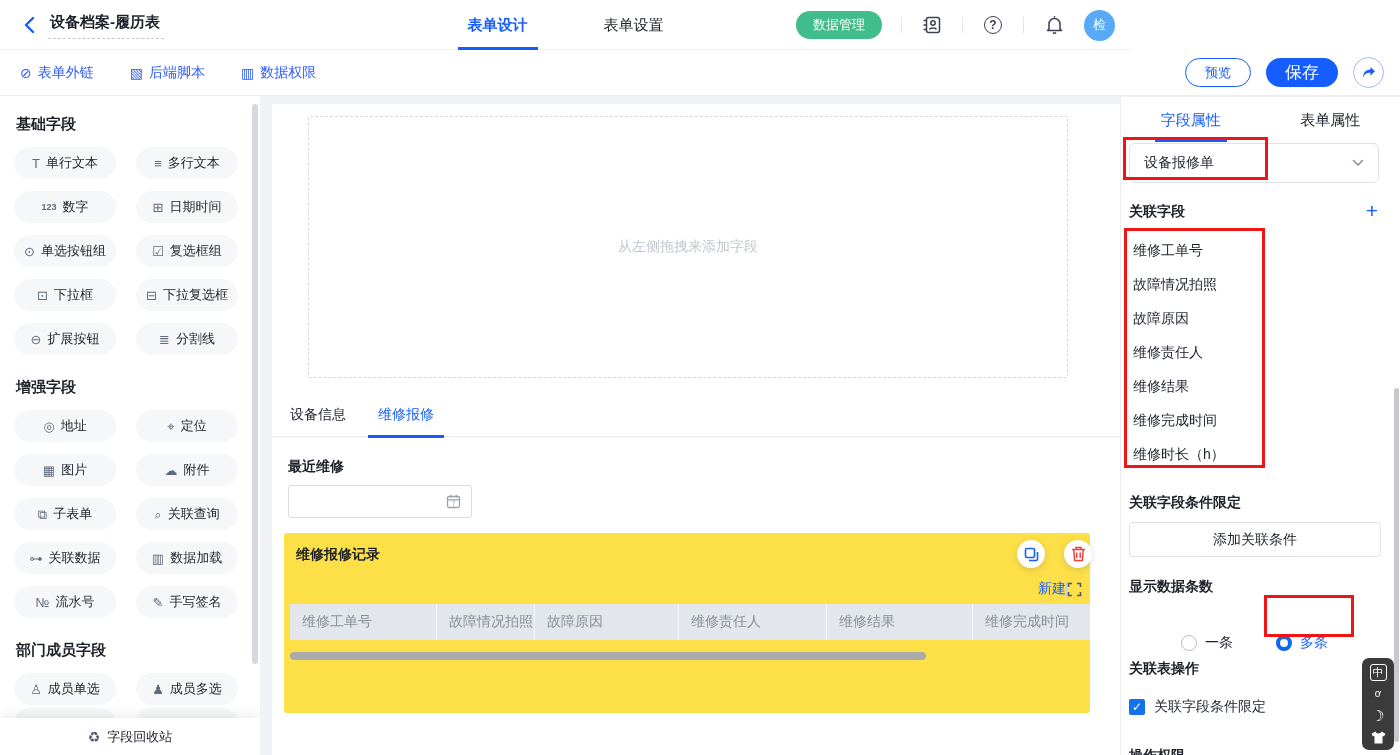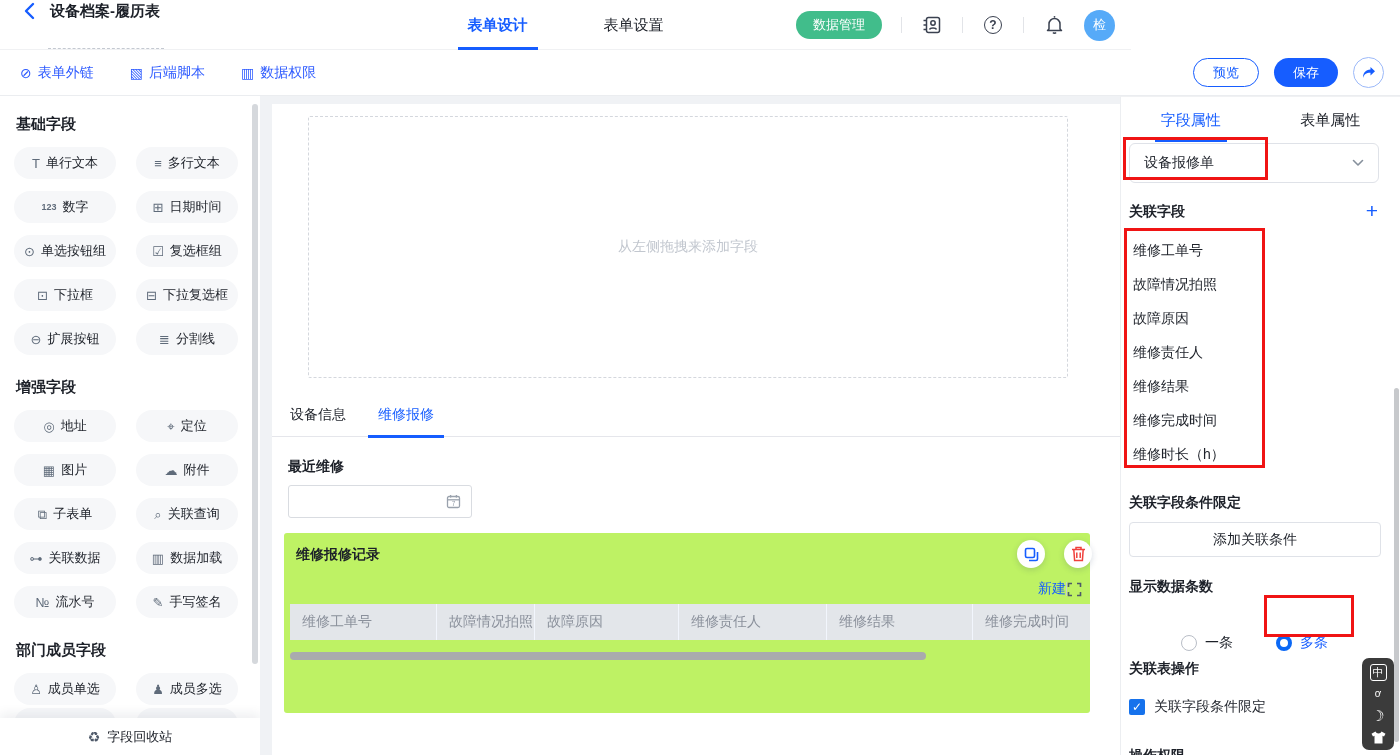--- a/index.html
+++ b/index.html
@@ -1,41 +1,41 @@
 <!DOCTYPE html>
 <html><head>
 <meta charset="utf-8">
 <style>
   * { margin:0; padding:0; box-sizing:border-box; }
   html,body { width:1400px; height:755px; overflow:hidden; }
   body { font-family:"Liberation Sans","DejaVu Sans",sans-serif; background:#fff; color:#1d2129; position:relative; font-size:14px; }
 
   
-  .topbar { position:absolute; left:0; top:0; width:1131px; height:50px; background:#fff; border-bottom:1px solid #f0f1f3; display:flex; }
+  .topbar { position:absolute; left:0; top:0; width:1131px; height:50px; background:#fff; border-bottom:1px solid #f0f1f3; display:flex; align-items:center; }
   .back { margin-left:18px; width:22px; height:22px; display:flex; align-items:center; justify-content:center; cursor:pointer; }
   .doc-title { margin-left:8px; font-size:15px; font-weight:600; color:#1d2129; border-bottom:1px dashed #c4c9d1; padding:2px 4px 6px 2px; }
   .top-tabs { position:absolute; left:50%; top:0; height:50px; transform:translateX(-50%); display:flex; gap:64px; align-items:center; }
   .top-tab { font-size:15px; color:#1d2129; height:50px; line-height:50px; position:relative; cursor:pointer; padding:0 6px; }
   .top-tab.active { color:#165dff; font-weight:600; }
   .top-tab.active::after { content:""; position:absolute; left:-4px; right:-4px; bottom:0; height:3px; background:#165dff; }
   .top-right { position:absolute; right:16px; top:0; height:50px; display:flex; align-items:center; gap:19px; }
   .pill-green { height:28px; padding:0 17px; border-radius:14px; background:#41bd8b; color:#fff; font-size:13px; line-height:28px; border:none; cursor:pointer; }
   .vdiv { width:1px; height:16px; background:#e2e4e8; }
   .ticon { width:22px; height:22px; display:flex; align-items:center; justify-content:center; color:#3a4150; cursor:pointer; }
   .help-circle { width:18px; height:18px; border:1.6px solid #3a4150; border-radius:50%; font-size:12px; font-weight:700; display:flex; align-items:center; justify-content:center; color:#3a4150; }
   .avatar { width:31px; height:31px; border-radius:50%; background:#56aaf8; color:#fff; font-size:13px; display:flex; align-items:center; justify-content:center; cursor:pointer; }
 
   
   .toolbar { position:absolute; left:0; top:50px; width:1400px; height:46px; background:#fff; border-bottom:1px solid #ebedf0; display:flex; align-items:center; }
   .tb-links { display:flex; gap:36px; margin-left:20px; }
   .tb-link { color:#2e5bff; font-size:14px; display:flex; align-items:center; gap:6px; cursor:pointer; }
   .tb-link .g { font-size:14px; }
   .tb-actions { position:absolute; right:16px; display:flex; align-items:center; gap:15px; }
   .btn-outline { height:29px; padding:0 19px; border-radius:15px; border:1px solid #165dff; background:#fff; color:#165dff; font-size:13px; cursor:pointer; }
-  .btn-primary { height:29px; padding:0 19px; border-radius:15px; border:none; background:#165dff; color:#fff; font-size:13px; cursor:pointer; }
+  .btn-primary { height:29px; padding:0 19px; border-radius:15px; border:none; background:#165dff; color:#fff; font-size:17px; cursor:pointer; }
   .btn-share { width:31px; height:31px; border-radius:50%; border:1px solid #9cb9f9; background:#fff; display:flex; align-items:center; justify-content:center; cursor:pointer; }
 
   
   .sidebar { position:absolute; left:0; top:96px; width:260px; height:659px; background:#fff; overflow:hidden; }
   .sb-inner { padding:19px 22px 0 14px; }
   .sb-head { font-size:15px; font-weight:700; color:#1d2129; margin:0 0 13px 2px; }
   .sb-grid { display:grid; grid-template-columns:102px 102px; column-gap:20px; row-gap:12px; margin-bottom:23px; }
   .pill { height:32px; background:#f6f7f9; border-radius:16px; display:flex; align-items:center; justify-content:center; gap:6px; font-size:13px; color:#1d2129; cursor:grab; white-space:nowrap; }
   .pill .pic { color:#5f6b7a; font-size:13px; line-height:1; }
   .pill .pic.num { font-size:9px; font-weight:700; letter-spacing:0; }
@@ -48,21 +48,21 @@
   .card { position:absolute; left:12px; top:8px; right:0; bottom:0; background:#fff; }
   .dropzone { position:absolute; left:36px; top:12px; width:760px; height:262px; border:1px dashed #d4d7dd; border-radius:2px; display:flex; align-items:center; justify-content:center; }
   .dz-text { color:#c2c7cf; font-size:14px; }
   .canvas-tabs { position:absolute; left:0; top:296px; width:100%; height:37px; border-bottom:1px solid #e5e6eb; display:flex; align-items:flex-start; gap:28px; padding-left:16px; }
   .c-tab { font-size:14px; color:#1d2129; padding:6px 2px 0; height:37px; position:relative; cursor:pointer; }
   .c-tab.active { color:#165dff; }
   .c-tab.active::after { content:""; position:absolute; left:-8px; right:-8px; bottom:-1px; height:3px; background:#165dff; }
   .fld-label { position:absolute; left:16px; top:354px; font-size:14px; font-weight:700; color:#1d2129; }
   .date-input { position:absolute; left:16px; top:381px; width:184px; height:33px; border:1px solid #d9dce1; border-radius:3px; background:#fff; display:flex; align-items:center; justify-content:flex-end; padding-right:10px; cursor:text; }
 
-  .block { position:absolute; left:12px; top:429px; width:806px; height:180px; background:#bef264; border-radius:3px; }
+  .block { position:absolute; left:12px; top:429px; width:806px; height:180px; background:#fde047; border-radius:3px; }
   .blk-title { position:absolute; left:12px; top:13px; font-size:14px; font-weight:700; color:#1d2129; }
   .circ { position:absolute; top:7px; width:28px; height:28px; border-radius:50%; background:#fff; box-shadow:0 2px 6px rgba(40,60,100,.18); display:flex; align-items:center; justify-content:center; cursor:pointer; }
   .circ.copy { left:733px; }
   .circ.del { left:780px; }
   .blk-row2 { position:absolute; right:8px; top:47px; display:flex; align-items:center; gap:0; }
   .new-link { color:#165dff; font-size:14px; cursor:pointer; }
   .blk-vdiv { width:1px; height:14px; background:#c7ccd4; }
   .thead { position:absolute; left:6px; top:71px; width:800px; height:36px; display:flex; }
   .th { background:#e3e6ea; color:#8a909b; font-size:14px; display:flex; align-items:center; padding-left:12px; border-right:1px solid #f2f6fd; overflow:hidden; white-space:nowrap; }
   .th:last-child { border-right:none; }

